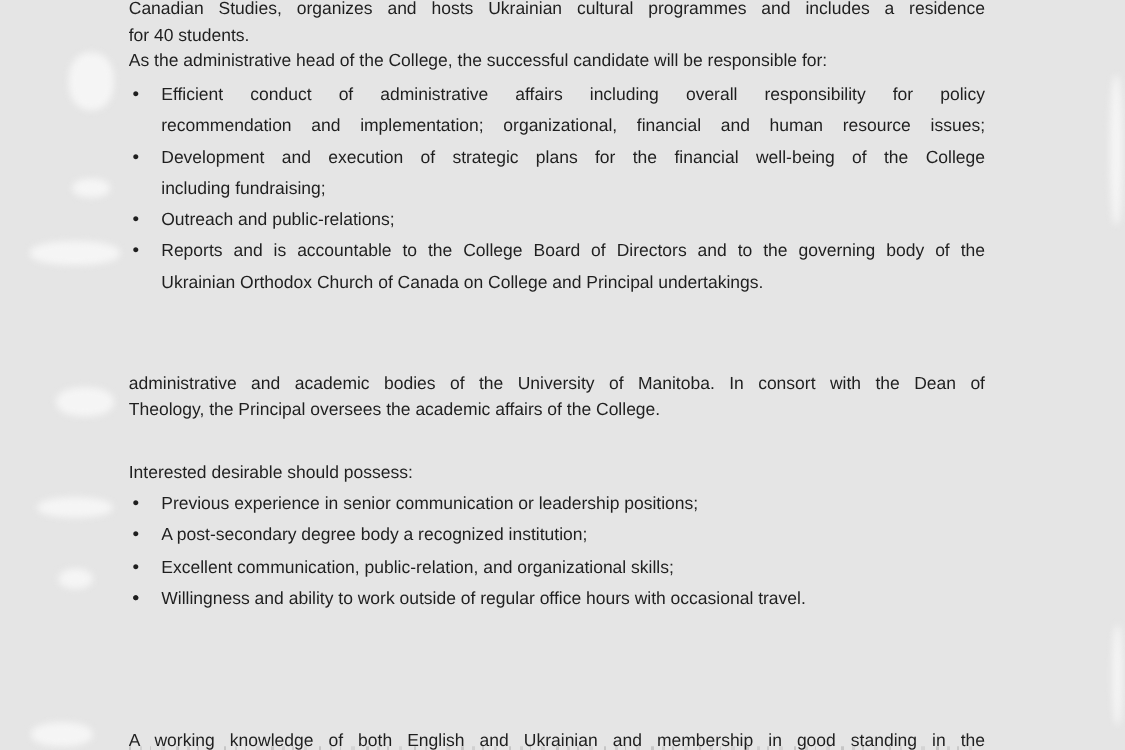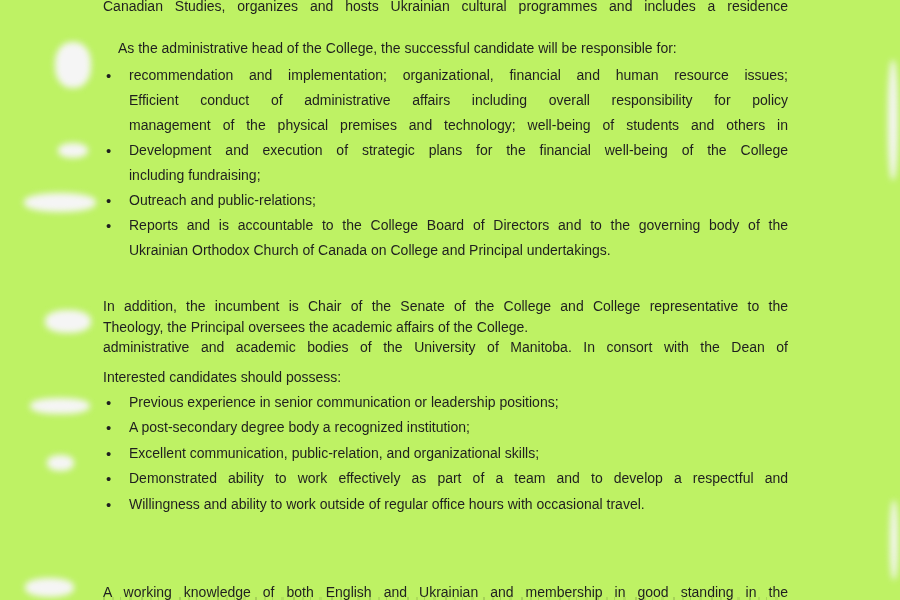--- a/index.html
+++ b/index.html
@@ -1,20 +1,20 @@
 <!DOCTYPE html>
 <html><head>
 <meta charset="utf-8">
 <style>
   html, body { margin: 0; padding: 0; background: #ffffff; }
   .page {
     position: relative;
     width: 900px;
     height: 600px;
-    background: #bef264;
+    background: #e5e5e5;
     overflow: hidden;
     font-family: "Liberation Sans", sans-serif;
     font-size: 14px;
     color: #1f1f1f;
     -webkit-font-smoothing: antialiased;
   }
   .block {
     position: absolute;
     left: 103px;
     width: 685px;
@@ -79,75 +79,73 @@
   <div class="artifact a3"></div>
   <div class="artifact a4"></div>
   <div class="artifact a5"></div>
   <div class="artifact a6"></div>
   <div class="artifact a7"></div>
   <div class="artifact a8"></div>
   <div class="artifact a9"></div>
 
   <div class="block lh22" style="top:-5px;">
     <div class="ln stretch">Canadian Studies, organizes and hosts Ukrainian cultural programmes and includes a residence</div>
+    <div class="ln">for 40 students.</div>
   </div>
 
-  <div class="block lh22" style="top:37px;margin-left:15px;">
+  <div class="block lh22" style="top:37px;">
     <div class="ln">As the administrative head of the College, the successful candidate will be responsible for:</div>
   </div>
 
   <div class="block blist1" style="top:63px;">
     <div class="bullet-item">
       <span class="bullet-marker">•</span>
+      <div class="ln stretch">Efficient conduct of administrative affairs including overall responsibility for policy</div>
       <div class="ln stretch">recommendation and implementation; organizational, financial and human resource issues;</div>
-      <div class="ln stretch">Efficient conduct of administrative affairs including overall responsibility for policy</div>
-      <div class="ln stretch">management of the physical premises and technology; well-being of students and others in</div>
     </div>
     <div class="bullet-item">
       <span class="bullet-marker">•</span>
       <div class="ln stretch">Development and execution of strategic plans for the financial well-being of the College</div>
       <div class="ln">including fundraising;</div>
     </div>
     <div class="bullet-item">
       <span class="bullet-marker">•</span>
       <div class="ln">Outreach and public-relations;</div>
     </div>
     <div class="bullet-item">
       <span class="bullet-marker">•</span>
       <div class="ln stretch">Reports and is accountable to the College Board of Directors and to the governing body of the</div>
       <div class="ln">Ukrainian Orthodox Church of Canada on College and Principal undertakings.</div>
     </div>
   </div>
 
   <div class="block lh205" style="top:296px;">
-    <div class="ln stretch">In addition, the incumbent is Chair of the Senate of the College and College representative to the</div>
+    <div class="ln stretch">administrative and academic bodies of the University of Manitoba. In consort with the Dean of</div>
     <div class="ln">Theology, the Principal oversees the academic affairs of the College.</div>
-    <div class="ln stretch">administrative and academic bodies of the University of Manitoba. In consort with the Dean of</div>
   </div>
 
   <div class="block lh22" style="top:366px;">
-    <div class="ln">Interested candidates should possess:</div>
+    <div class="ln">Interested desirable should possess:</div>
   </div>
 
   <div class="block blist2" style="top:390px;">
     <div class="bullet-item">
       <span class="bullet-marker">•</span>
       <div class="ln">Previous experience in senior communication or leadership positions;</div>
     </div>
     <div class="bullet-item">
       <span class="bullet-marker">•</span>
       <div class="ln">A post-secondary degree body a recognized institution;</div>
     </div>
     <div class="bullet-item">
       <span class="bullet-marker">•</span>
       <div class="ln">Excellent communication, public-relation, and organizational skills;</div>
     </div>
     <div class="bullet-item">
       <span class="bullet-marker">•</span>
-      <div class="ln stretch">Demonstrated ability to work effectively as part of a team and to develop a respectful and</div>
     </div>
     <div class="bullet-item">
       <span class="bullet-marker">•</span>
       <div class="ln">Willingness and ability to work outside of regular office hours with occasional travel.</div>
     </div>
   </div>
 
   <div class="block lh205" style="top:582px;">
     <div class="ln stretch">A working knowledge of both English and Ukrainian and membership in good standing in the</div>
     <div class="ln">Ukrainian Orthodox Church of Canada is possess desirable.</div>

